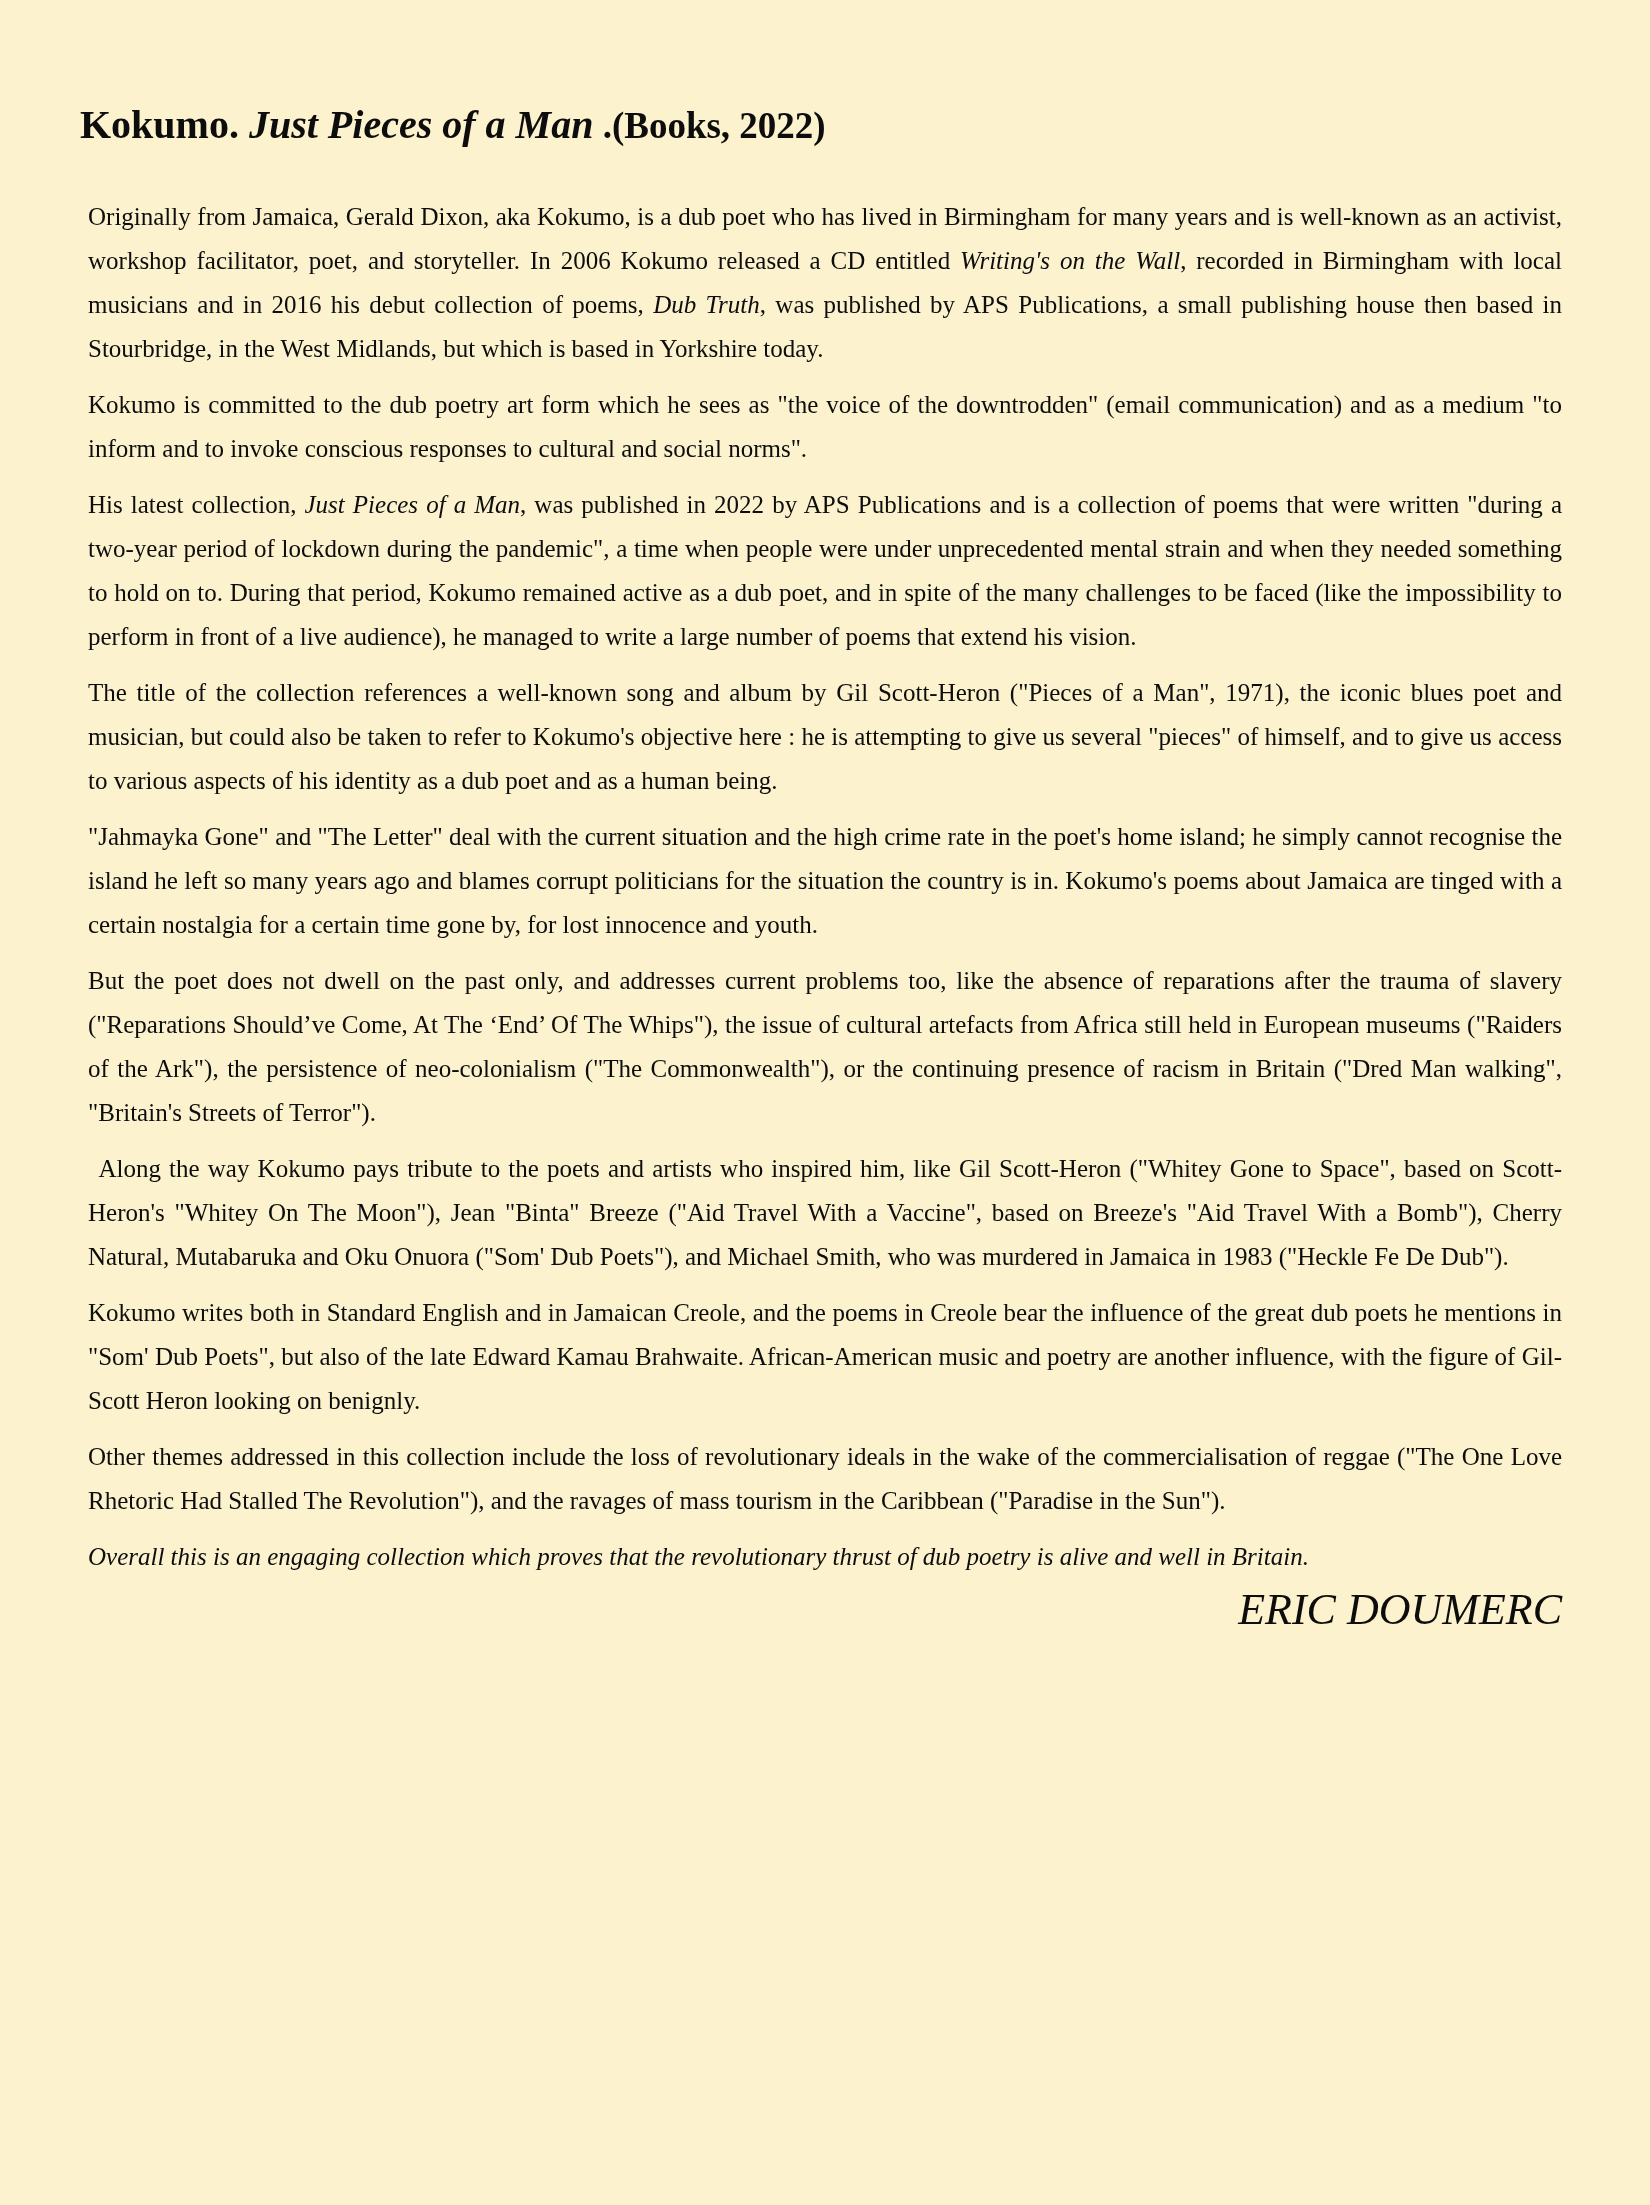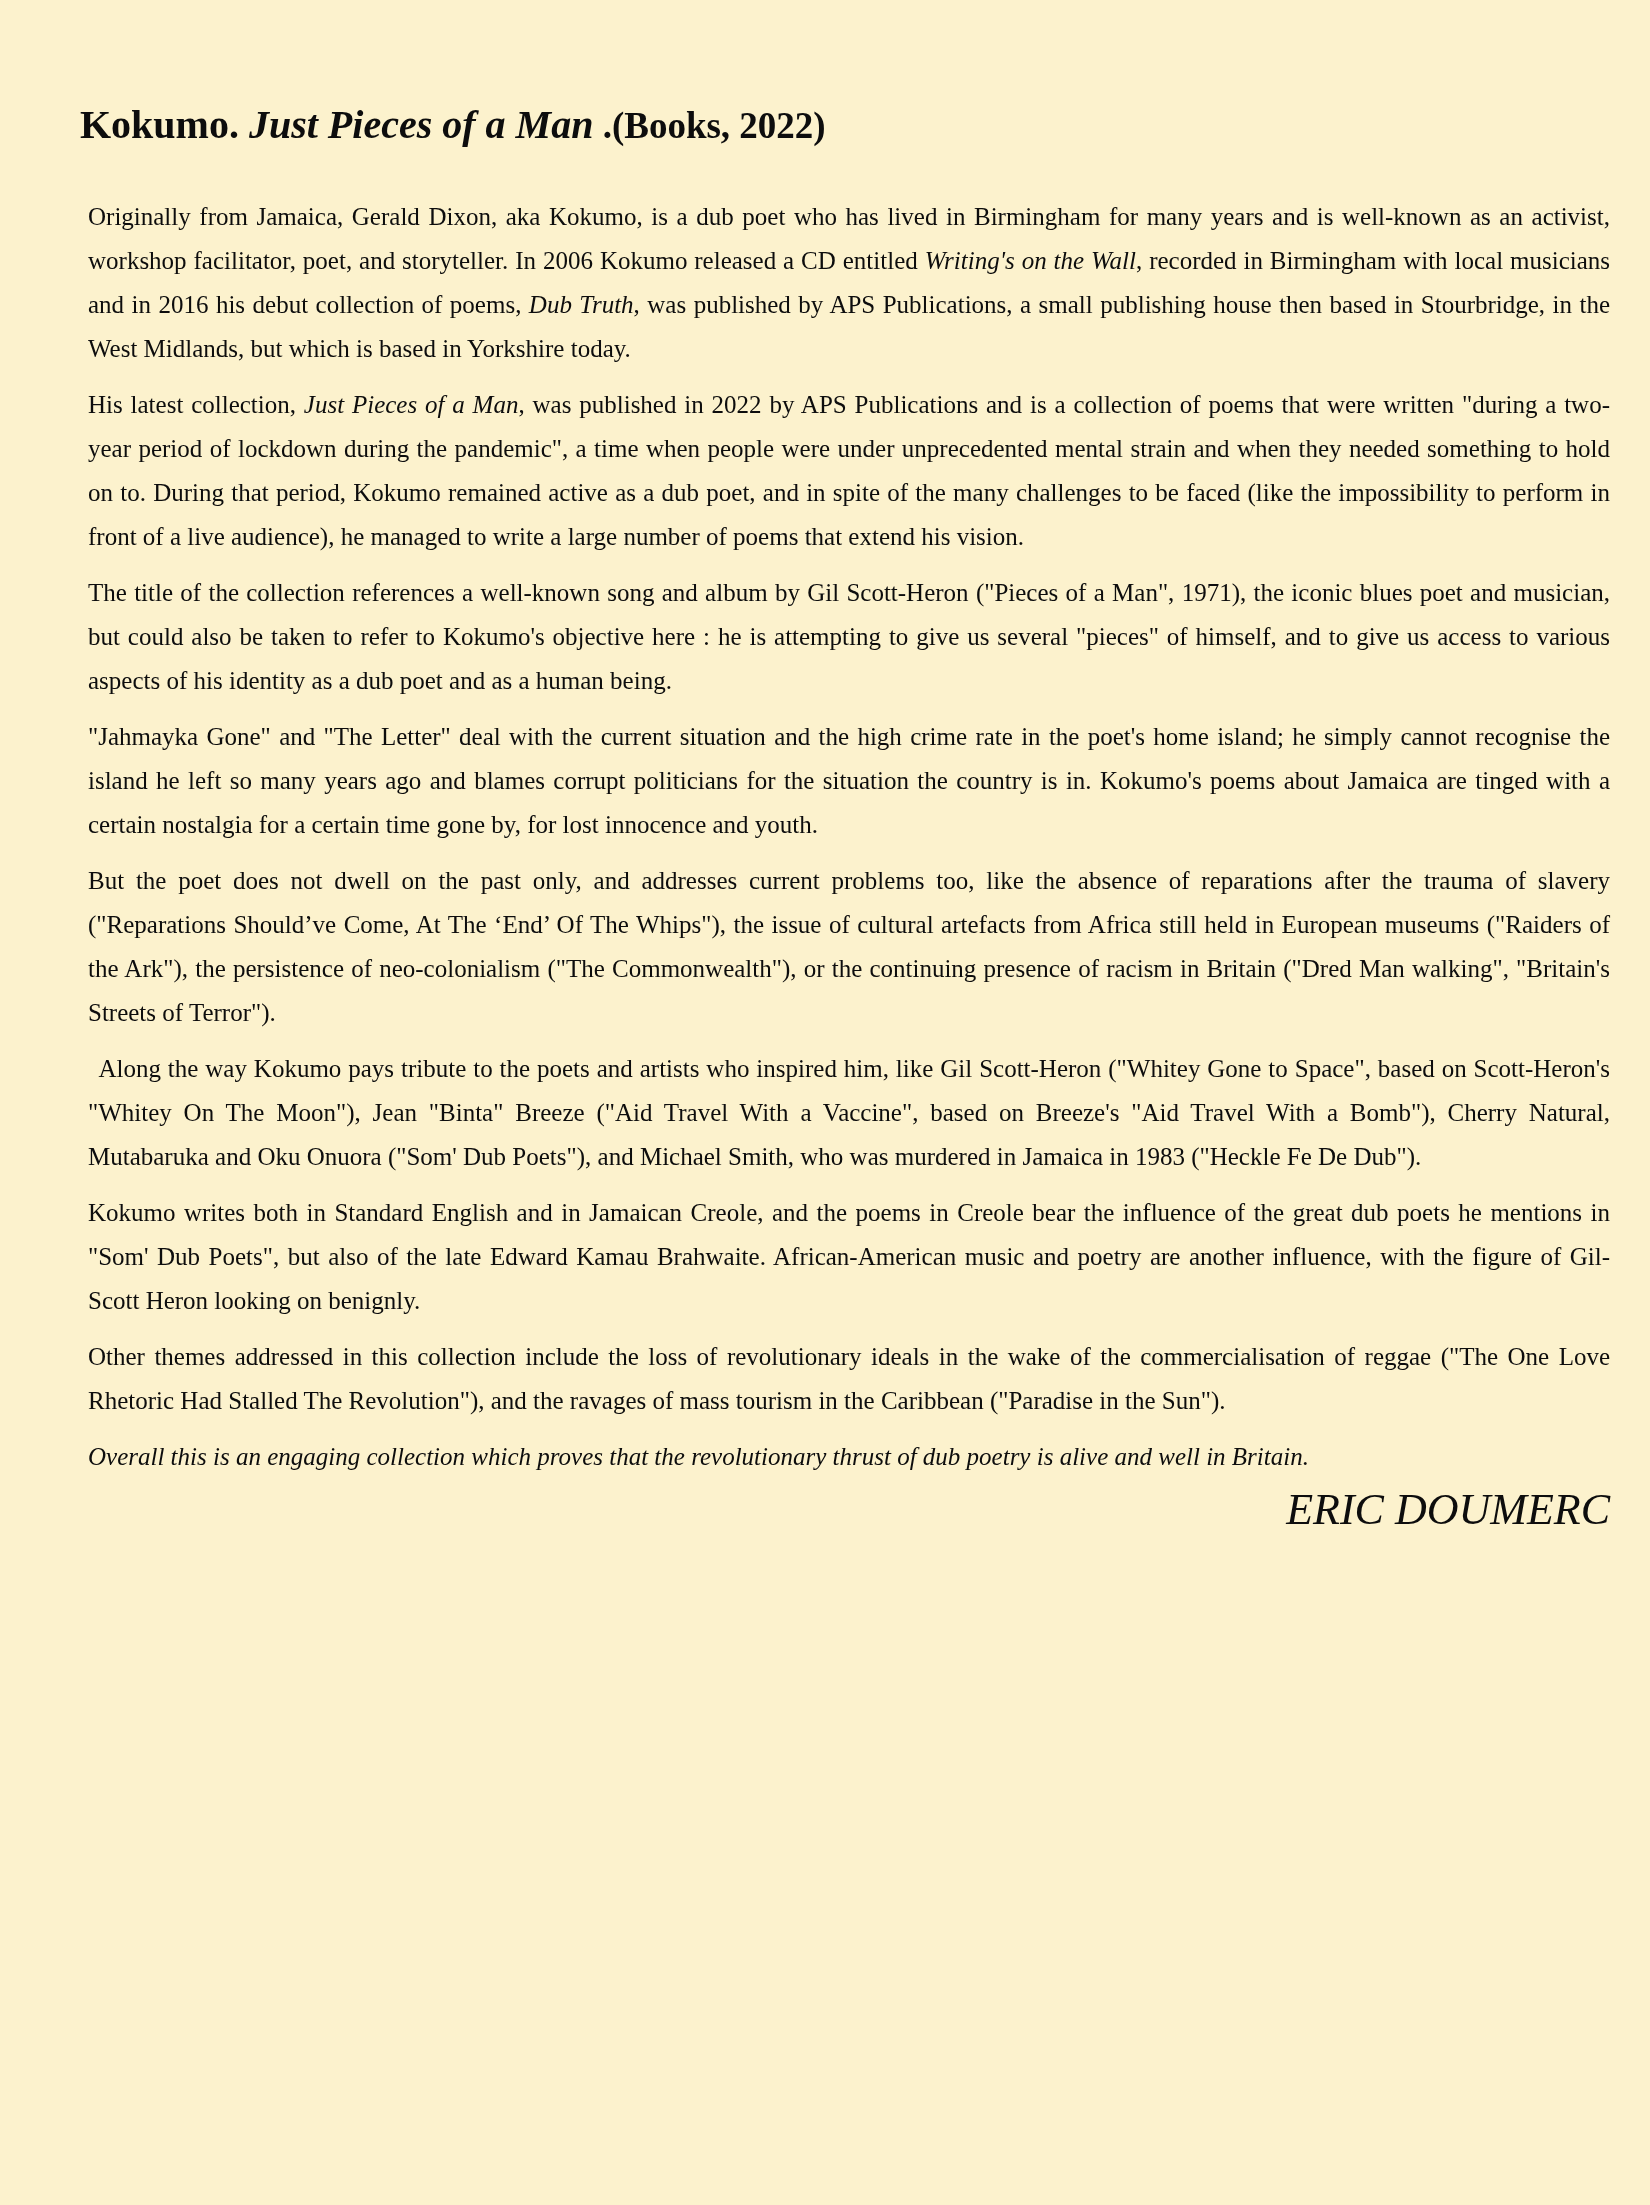--- a/index.html
+++ b/index.html
@@ -5,21 +5,21 @@
   html, body {
     margin: 0;
     padding: 0;
     background: #e8e8e8;
   }
   .page {
     position: relative;
     width: 1650px;
     height: 2205px;
     box-sizing: border-box;
-    padding: 103px 40px 0 80px;
+    padding: 103px 88px 0 80px;
     background: #fcf2cd;
     overflow: hidden;
     font-family: "Liberation Serif", "DejaVu Serif", serif;
     color: #0d0d0d;
   }
   .doc-title {
     margin: 0 0 48px 0;
     font-size: 40px;
     font-weight: bold;
     line-height: 1.1;
@@ -55,20 +55,21 @@
 </style>
 </head>
 <body>
 
 <div class="page" style="background: rgb(252, 242, 205); color: rgb(13, 13, 13);">
 
   <h1 class="doc-title"><span>Kokumo. </span><span class="book-title">Just Pieces of a Man</span><span class="title-suffix"> .(Books, 2022)</span></h1>
 
   <div class="paragraphs">
       <p class="body-par"><span>Originally from Jamaica, Gerald Dixon, aka Kokumo, is a dub poet who has lived in Birmingham for many years and is well-known as an activist, workshop facilitator, poet, and storyteller. In 2006 Kokumo released a CD entitled </span><em>Writing's on the Wall</em><span>, recorded in Birmingham with local musicians and in 2016 his debut collection of poems, </span><em>Dub Truth</em><span>, was published by APS Publications, a small publishing house then based in Stourbridge, in the West Midlands, but which is based in Yorkshire today.</span></p>
+      <p class="body-par"><span>Kokumo is committed to the dub poetry art form which he sees as "the voice of the downtrodden" (email communication) and as a medium "to inform and to invoke conscious responses to cultural and social norms".</span></p>
       <p class="body-par"><span>His latest collection, </span><em>Just Pieces of a Man</em><span>, was published in 2022 by APS Publications and is a collection of poems that were written "during a two-year period of lockdown during the pandemic", a time when people were under unprecedented mental strain and when they needed something to hold on to. During that period, Kokumo remained active as a dub poet, and in spite of the many challenges to be faced (like the impossibility to perform in front of a live audience), he managed to write a large number of poems that extend his vision.</span></p>
       <p class="body-par"><span>The title of the collection references a well-known song and album by Gil Scott-Heron ("Pieces of a Man", 1971), the iconic blues poet and musician, but could also be taken to refer to Kokumo's objective here : he is attempting to give us several "pieces" of himself, and to give us access to various aspects of his identity as a dub poet and as a human being.</span></p>
       <p class="body-par"><span>"Jahmayka Gone" and "The Letter" deal with the current situation and the high crime rate in the poet's home island; he simply cannot recognise the island he left so many years ago and blames corrupt politicians for the situation the country is in. Kokumo's poems about Jamaica are tinged with a certain nostalgia for a certain time gone by, for lost innocence and youth.</span></p>
       <p class="body-par"><span>But the poet does not dwell on the past only, and addresses current problems too, like the absence of reparations after the trauma of slavery ("Reparations Should’ve Come, At The ‘End’ Of The Whips"), the issue of cultural artefacts from Africa still held in European museums ("Raiders of the Ark"), the persistence of neo-colonialism ("The Commonwealth"), or the continuing presence of racism in Britain ("Dred Man walking", "Britain's Streets of Terror").</span></p>
       <p class="body-par" style="text-indent: 10.4px;"><span>Along the way Kokumo pays tribute to the poets and artists who inspired him, like Gil Scott-Heron ("Whitey Gone to Space", based on Scott-Heron's "Whitey On The Moon"), Jean "Binta" Breeze ("Aid Travel With a Vaccine", based on Breeze's "Aid Travel With a Bomb"), Cherry Natural, Mutabaruka and Oku Onuora ("Som' Dub Poets"), and Michael Smith, who was murdered in Jamaica in 1983 ("Heckle Fe De Dub").</span></p>
       <p class="body-par"><span>Kokumo writes both in Standard English and in Jamaican Creole, and the poems in Creole bear the influence of the great dub poets he mentions in "Som' Dub Poets", but also of the late Edward Kamau Brahwaite. African-American music and poetry are another influence, with the figure of Gil-Scott Heron looking on benignly.</span></p>
       <p class="body-par"><span>Other themes addressed in this collection include the loss of revolutionary ideals in the wake of the commercialisation of reggae ("The One Love Rhetoric Had Stalled The Revolution"), and the ravages of mass tourism in the Caribbean ("Paradise in the Sun").</span></p>
       <p class="body-par"><span>Overall this is an engaging collection which proves that the revolutionary thrust of dub poetry is alive and well in Britain.</span></p>
     </div>
 

